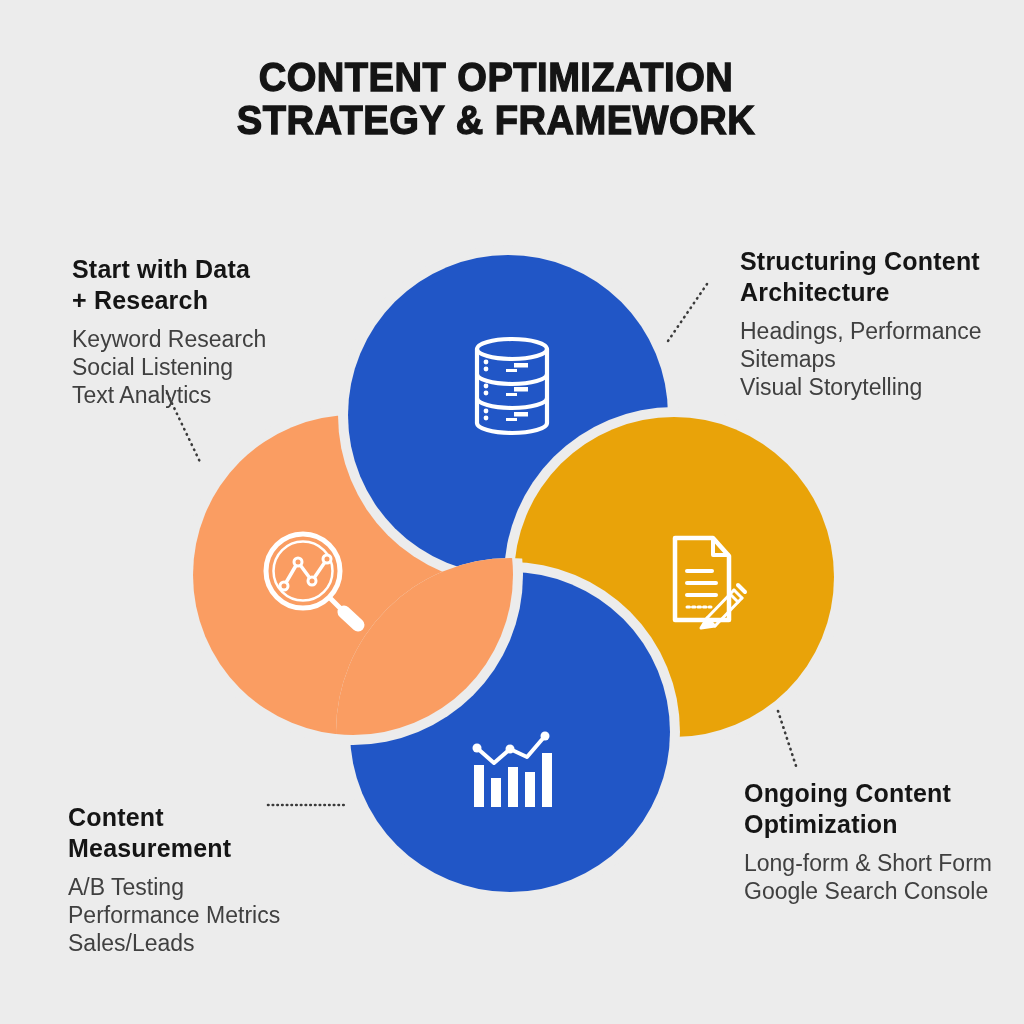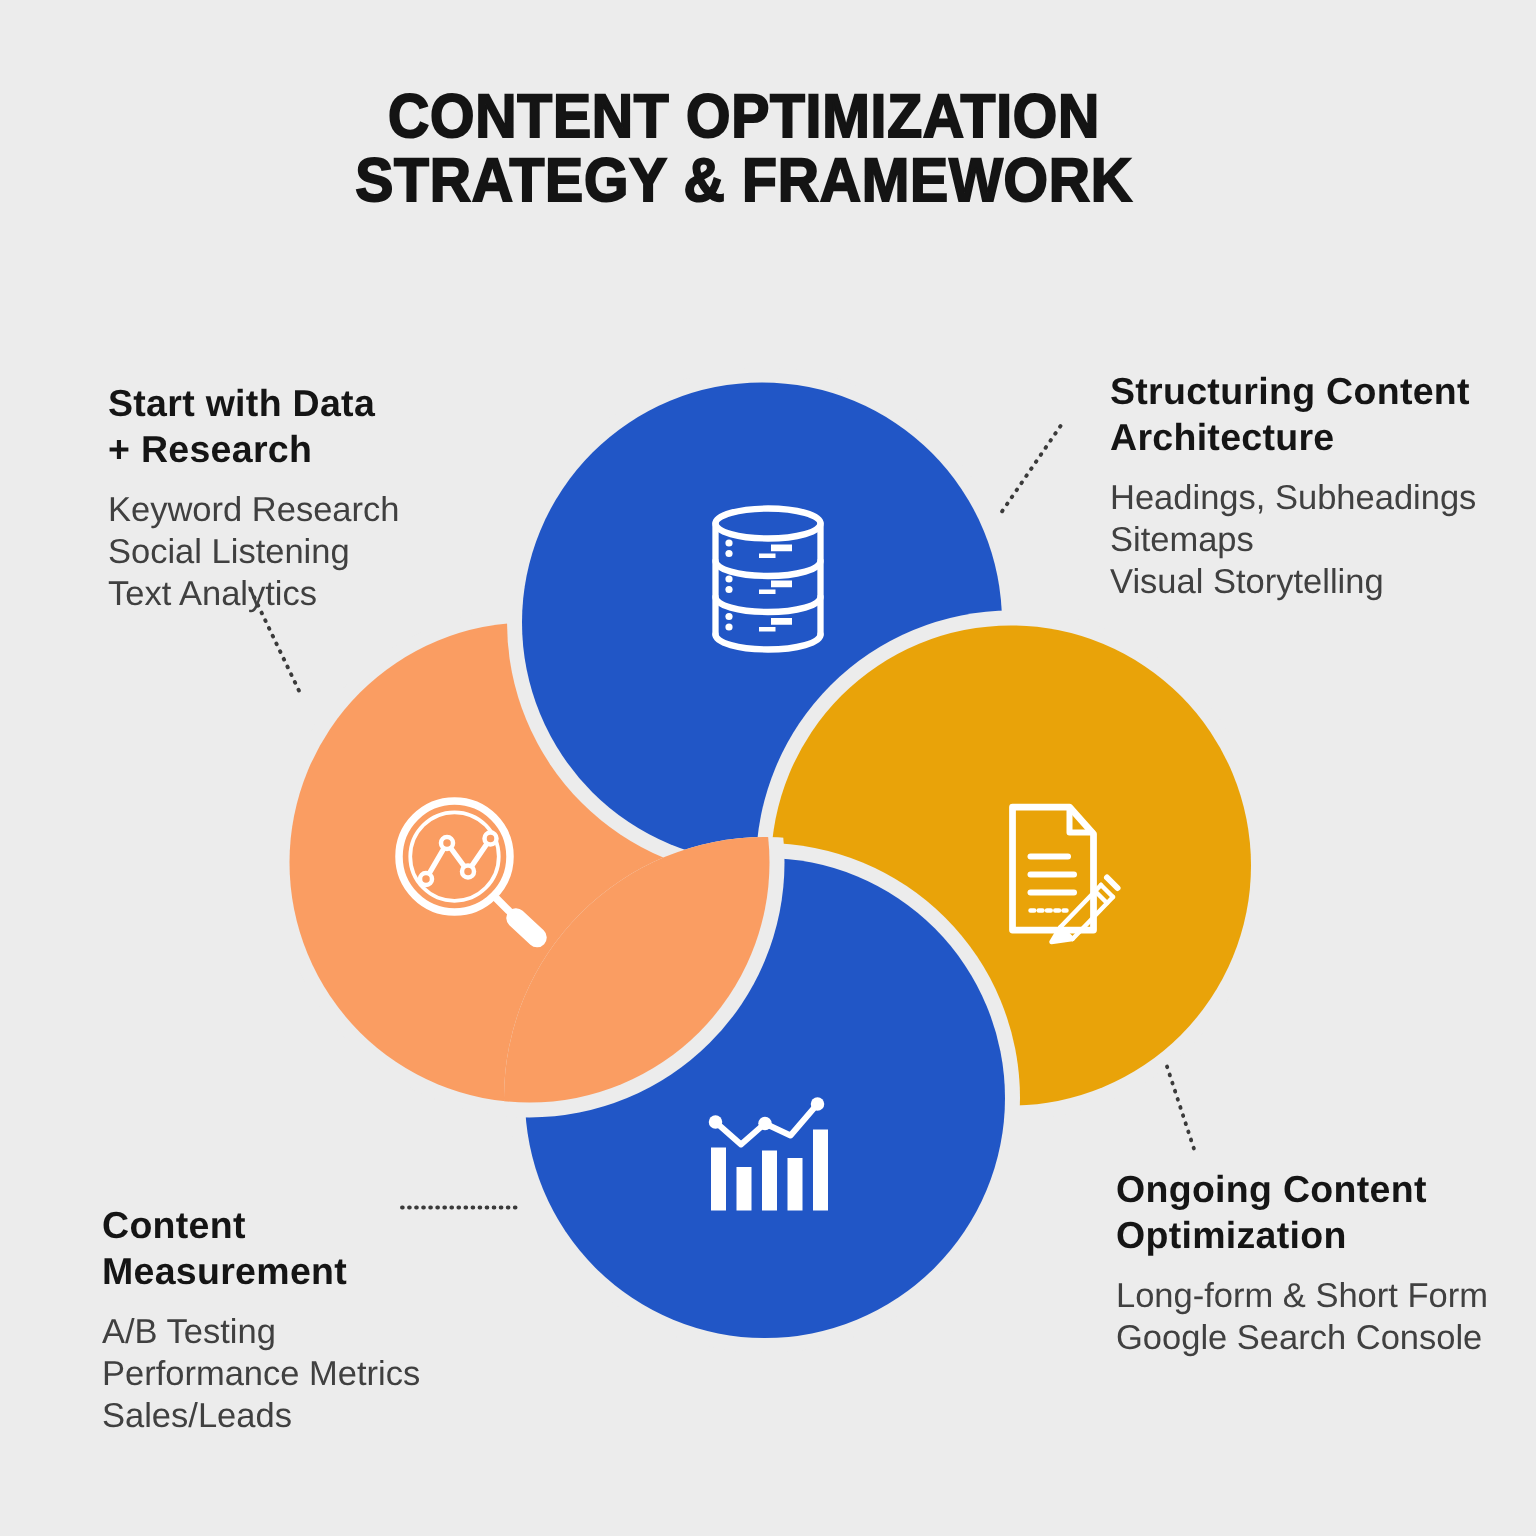--- a/index.html
+++ b/index.html
@@ -159,21 +159,21 @@
       <div class="item">Keyword Research</div>
       <div class="item">Social Listening</div>
       <div class="item">Text Analytics</div>
     </div>
   </div>
 
   <div class="section tr">
     <div class="h-line">Structuring Content</div>
     <div class="h-line">Architecture</div>
     <div class="items">
-      <div class="item">Headings, Subheadings</div>
+      <div class="item">Headings, Performance</div>
       <div class="item">Sitemaps</div>
       <div class="item">Visual Storytelling</div>
     </div>
   </div>
 
   <div class="section bl">
     <div class="h-line">Content</div>
     <div class="h-line">Measurement</div>
     <div class="items">
       <div class="item">A/B Testing</div>

